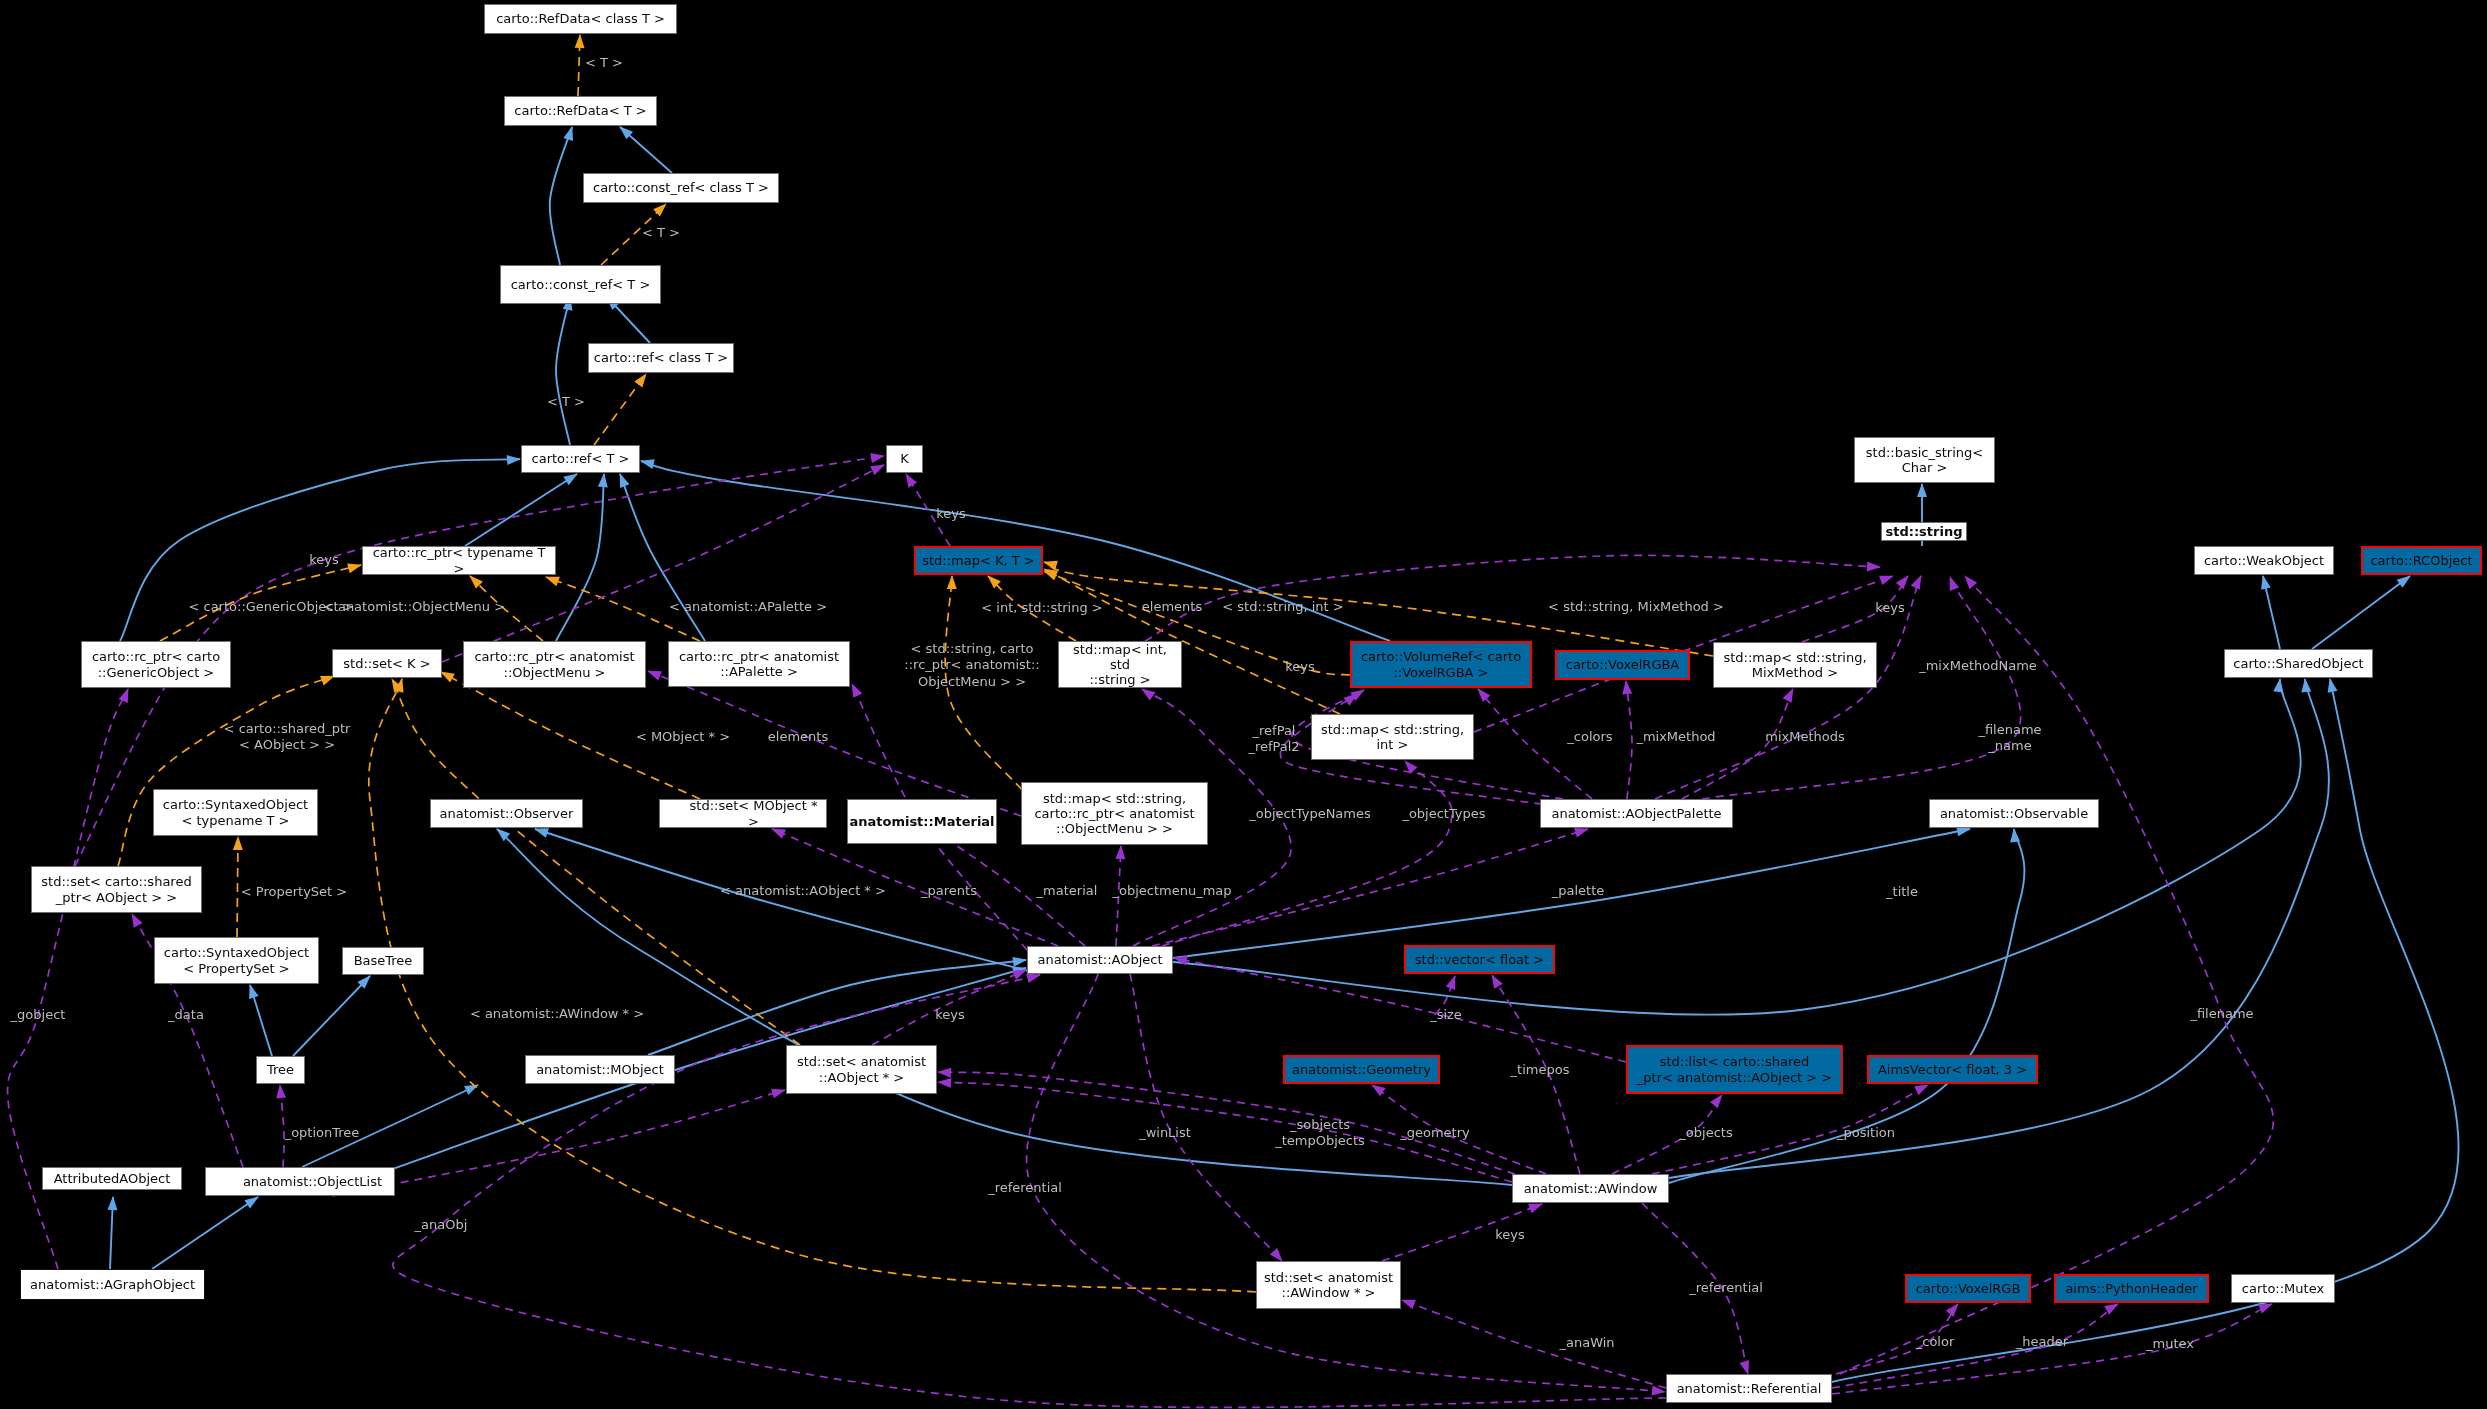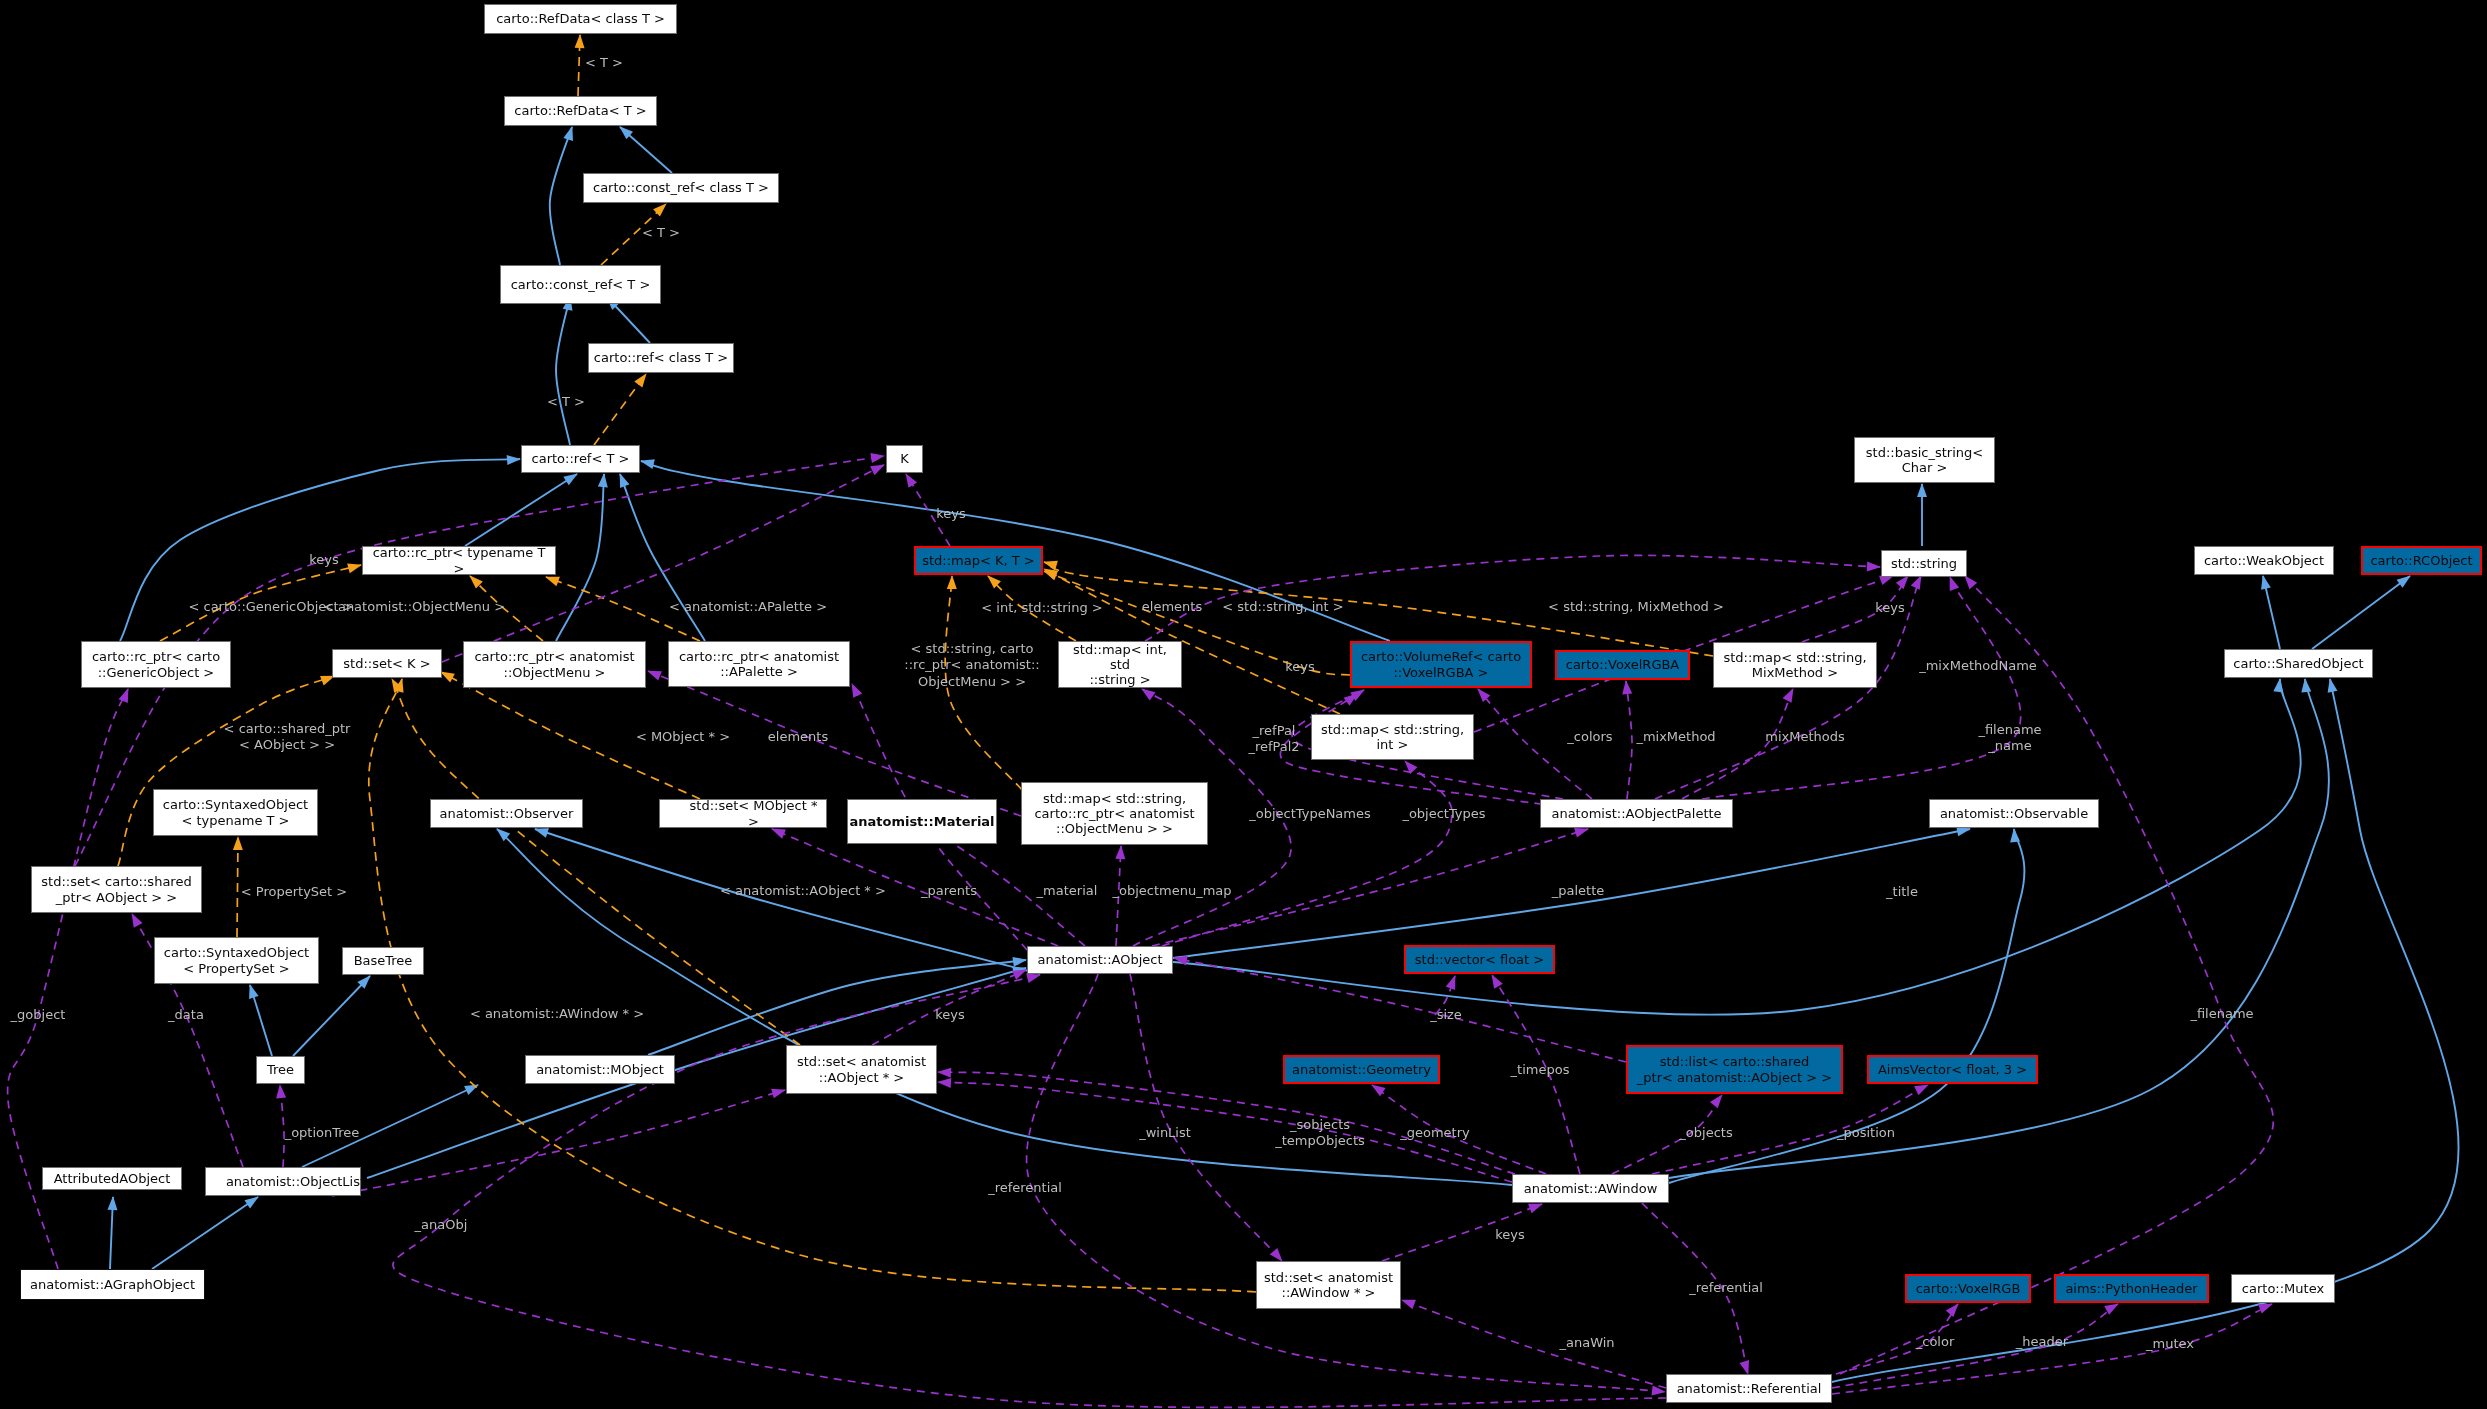--- a/index.html
+++ b/index.html
@@ -125,21 +125,21 @@
       <div class="node" style="left: 504px; top: 96px; width: 153px; height: 30px;">carto::RefData&lt; T &gt;</div>
       <div class="node" style="left: 583px; top: 173px; width: 196px; height: 30px;">carto::const_ref&lt; class T &gt;</div>
       <div class="node" style="left: 500px; top: 265px; width: 161px; height: 39px;">carto::const_ref&lt; T &gt;</div>
       <div class="node" style="left: 588px; top: 343px; width: 146px; height: 30px;">carto::ref&lt; class T &gt;</div>
       <div class="node" style="left: 521px; top: 445px; width: 119px; height: 28px;">carto::ref&lt; T &gt;</div>
       <div class="node" style="left: 886px; top: 445px; width: 37px; height: 28px;">K</div>
       <div class="node red" style="left: 914px; top: 546px; width: 129px; height: 29px;">std::map&lt; K, T &gt;</div>
       <div class="node" style="left: 362px; top: 546px; width: 194px; height: 29px;">carto::rc_ptr&lt; typename T &gt;</div>
       <div class="node" style="left: 1854px; top: 437px; width: 141px; height: 46px;">std::basic_string&lt;
 Char &gt;</div>
-      <div class="node" style="left: 1881px; top: 550px; width: 86px; height: 27px;">std::string</div>
+      <div class="node" style="left: 1881px; top: 522px; width: 86px; height: 19px; font-weight: bold;">std::string</div>
       <div class="node" style="left: 2194px; top: 546px; width: 140px; height: 29px;">carto::WeakObject</div>
       <div class="node red" style="left: 2361px; top: 546px; width: 121px; height: 29px;">carto::RCObject</div>
       <div class="node" style="left: 81px; top: 641px; width: 150px; height: 47px;">carto::rc_ptr&lt; carto
 ::GenericObject &gt;</div>
       <div class="node" style="left: 332px; top: 649px; width: 110px; height: 29px;">std::set&lt; K &gt;</div>
       <div class="node" style="left: 463px; top: 641px; width: 183px; height: 47px;">carto::rc_ptr&lt; anatomist
 ::ObjectMenu &gt;</div>
       <div class="node" style="left: 668px; top: 641px; width: 182px; height: 46px;">carto::rc_ptr&lt; anatomist
 ::APalette &gt;</div>
       <div class="node" style="left: 1058px; top: 641px; width: 124px; height: 47px;">std::map&lt; int, std
@@ -171,21 +171,21 @@
       <div class="node red" style="left: 1404px; top: 945px; width: 151px; height: 29px;">std::vector&lt; float &gt;</div>
       <div class="node" style="left: 256px; top: 1056px; width: 49px; height: 28px;">Tree</div>
       <div class="node" style="left: 525px; top: 1055px; width: 150px; height: 29px;">anatomist::MObject</div>
       <div class="node" style="left: 786px; top: 1045px; width: 151px; height: 49px;">std::set&lt; anatomist
 ::AObject * &gt;</div>
       <div class="node red" style="left: 1283px; top: 1055px; width: 157px; height: 29px;">anatomist::Geometry</div>
       <div class="node red" style="left: 1626px; top: 1045px; width: 217px; height: 49px;">std::list&lt; carto::shared
 _ptr&lt; anatomist::AObject &gt; &gt;</div>
       <div class="node red" style="left: 1867px; top: 1055px; width: 171px; height: 29px;">AimsVector&lt; float, 3 &gt;</div>
       <div class="node" style="left: 42px; top: 1167px; width: 140px; height: 23px;">AttributedAObject</div>
-      <div class="node" style="left: 205px; top: 1167px; width: 156px; height: 29px; padding-left: 28px;">anatomist::ObjectList</div>
+      <div class="node" style="left: 205px; top: 1167px; width: 190px; height: 29px; padding-left: 28px;">anatomist::ObjectList</div>
       <div class="node" style="left: 1512px; top: 1174px; width: 157px; height: 29px;">anatomist::AWindow</div>
       <div class="node" style="left: 1256px; top: 1261px; width: 145px; height: 48px;">std::set&lt; anatomist
 ::AWindow * &gt;</div>
       <div class="node focus" style="left: 20px; top: 1269px; width: 185px; height: 31px;">anatomist::AGraphObject</div>
       <div class="node red" style="left: 1905px; top: 1274px; width: 126px; height: 29px;">carto::VoxelRGB</div>
       <div class="node red" style="left: 2054px; top: 1274px; width: 155px; height: 29px;">aims::PythonHeader</div>
       <div class="node" style="left: 2231px; top: 1274px; width: 104px; height: 29px;">carto::Mutex</div>
       <div class="node" style="left: 1666px; top: 1374px; width: 166px; height: 29px;">anatomist::Referential</div>
     </div>
   <div id="labels">

